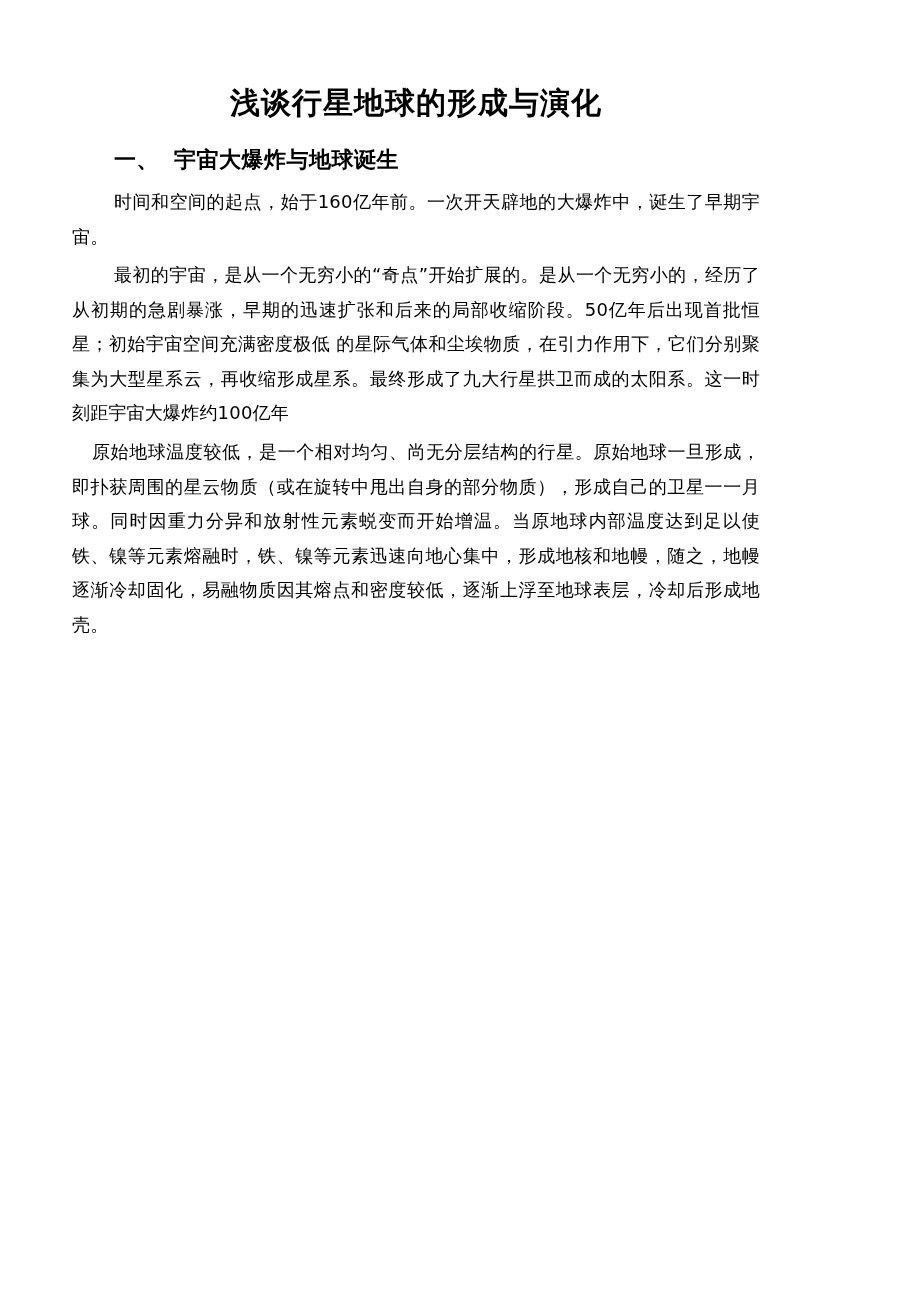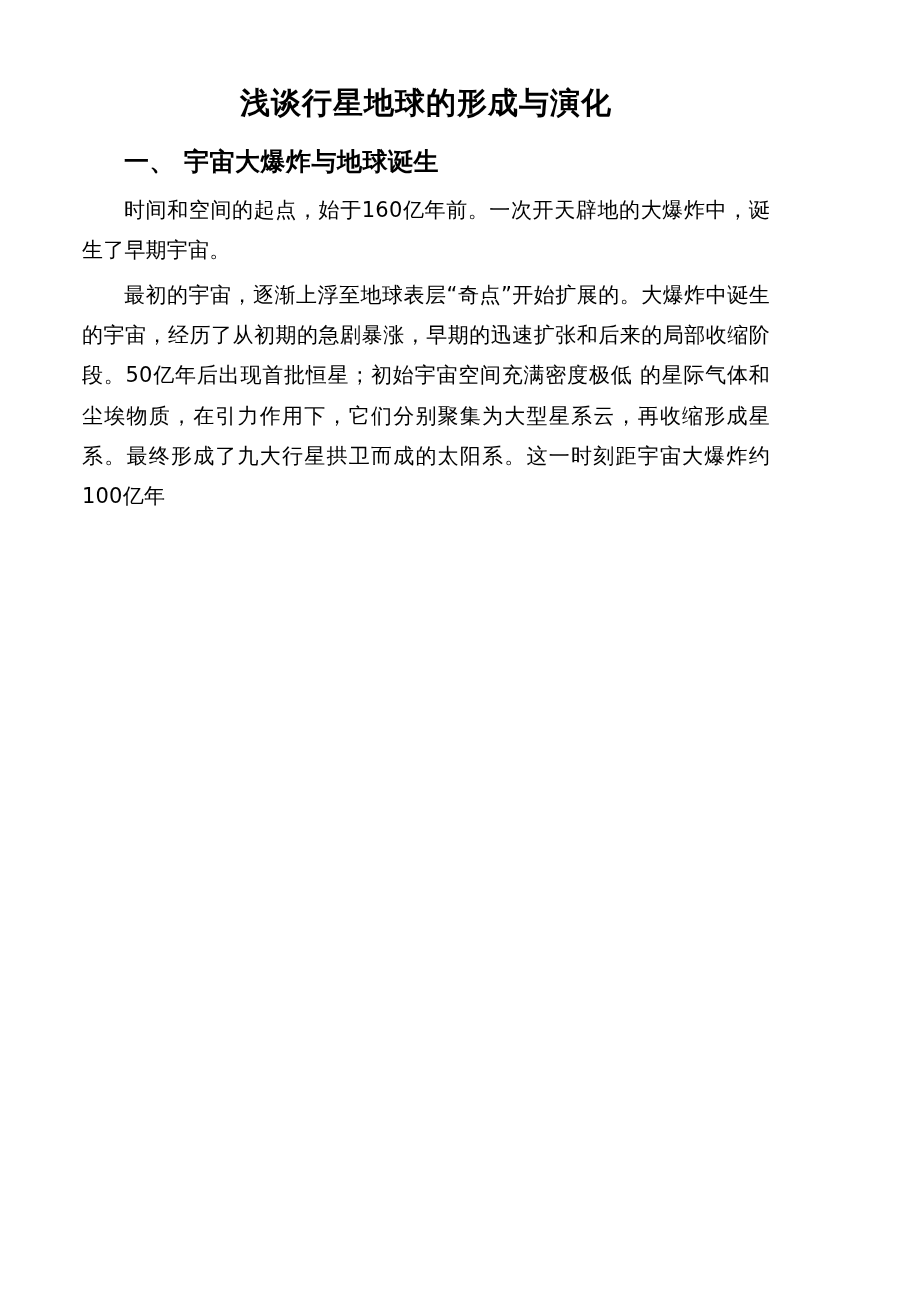--- a/index.html
+++ b/index.html
@@ -13,44 +13,43 @@
     font-family: "DejaVu Sans", "Liberation Sans", sans-serif;
     color: #000000;
     overflow: hidden;
   }
   .page {
     position: relative;
     width: 800px;
     height: 1302px;
     box-sizing: border-box;
     padding: 70px 40px 0 72px;
-    margin-left: 10px;
   }
   .doc-title {
     text-align: center;
     font-size: 30px;
     font-weight: bold;
     letter-spacing: 1px;
     margin: 12px 0 18px 0;
     line-height: 1.4;
   }
   .heading {
-    font-size: 25px;
+    font-size: 22px;
     font-weight: bold;
     margin: 10px 0 8px 0;
     padding-left: 42px;
     line-height: 1.6;
     letter-spacing: 0.5px;
   }
   .heading .num {
     display: inline-block;
     min-width: 60px;
   }
   p.body-text {
-    font-size: 21px;
+    font-size: 18px;
     line-height: 1.92;
     margin: 0 0 4px 0;
     text-align: justify;
     text-justify: inter-ideograph;
     letter-spacing: 0.2px;
   }
   p.indent2 {
     text-indent: 42px;
   }
   p.indent1 {
@@ -62,17 +61,18 @@
 
 <div class="page">
 
   <h1 class="doc-title">浅谈行星地球的形成与演化</h1>
 
   <div class="heading">
     <span class="num">一、</span><span>宇宙大爆炸与地球诞生</span>
   </div>
 
   <p class="body-text indent2">时间和空间的起点，始于160亿年前。一次开天辟地的大爆炸中，诞生了早期宇宙。</p>
-  <p class="body-text indent2">最初的宇宙，逐渐上浮至地球表层“奇点”开始扩展的。大爆炸中诞生的宇宙，经历了从初期的急剧暴涨，早期的迅速扩张和后来的局部收缩阶段。50亿年后出现首批恒星；初始宇宙空间充满密度极低 的星际气体和尘埃物质，在引力作用下，它们分别聚集为大型星系云，再收缩形成星系。最终形成了九大行星拱卫而成的太阳系。这一时刻距宇宙大爆炸约100亿年</p>
+  <p class="body-text indent2">最初的宇宙，是从一个无穷小的“奇点”开始扩展的。是从一个无穷小的，经历了从初期的急剧暴涨，早期的迅速扩张和后来的局部收缩阶段。50亿年后出现首批恒星；初始宇宙空间充满密度极低 的星际气体和尘埃物质，在引力作用下，它们分别聚集为大型星系云，再收缩形成星系。最终形成了九大行星拱卫而成的太阳系。这一时刻距宇宙大爆炸约100亿年</p>
 
 
+  <p class="body-text indent1">原始地球温度较低，是一个相对均匀、尚无分层结构的行星。原始地球一旦形成，即扑获周围的星云物质（或在旋转中甩出自身的部分物质），形成自己的卫星一一月球。同时因重力分异和放射性元素蜕变而开始增温。当原地球内部温度达到足以使铁、镍等元素熔融时，铁、镍等元素迅速向地心集中，形成地核和地幔，随之，地幔逐渐冷却固化，易融物质因其熔点和密度较低，逐渐上浮至地球表层，冷却后形成地壳。</p>
 
 </div>
 
 </body></html>

